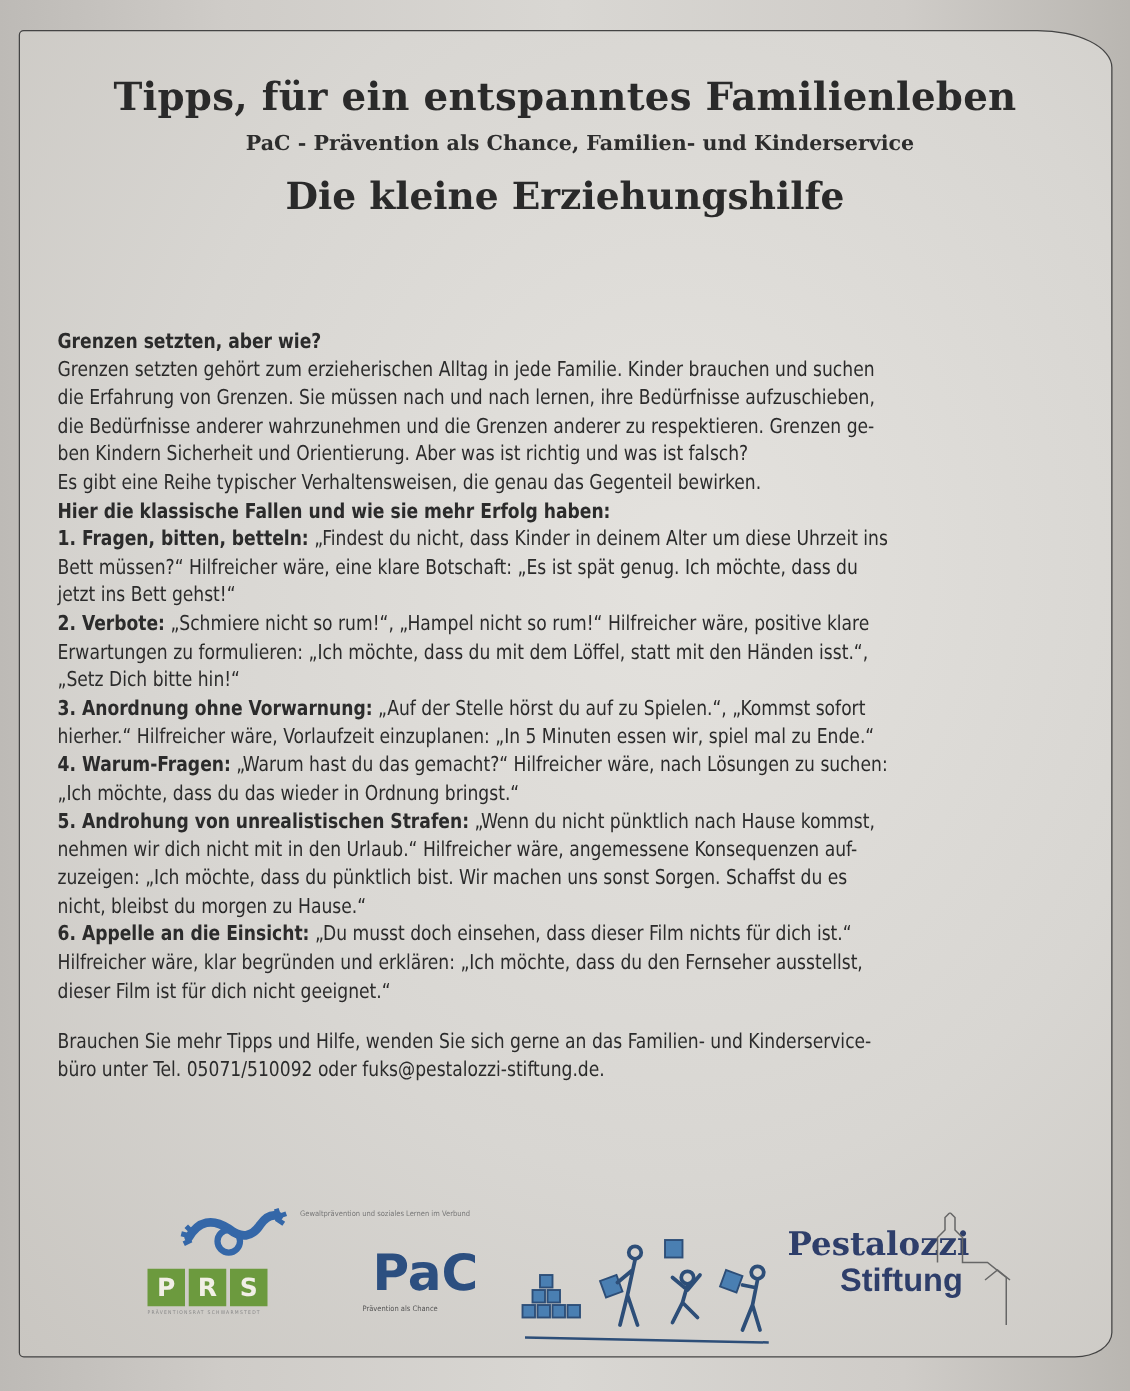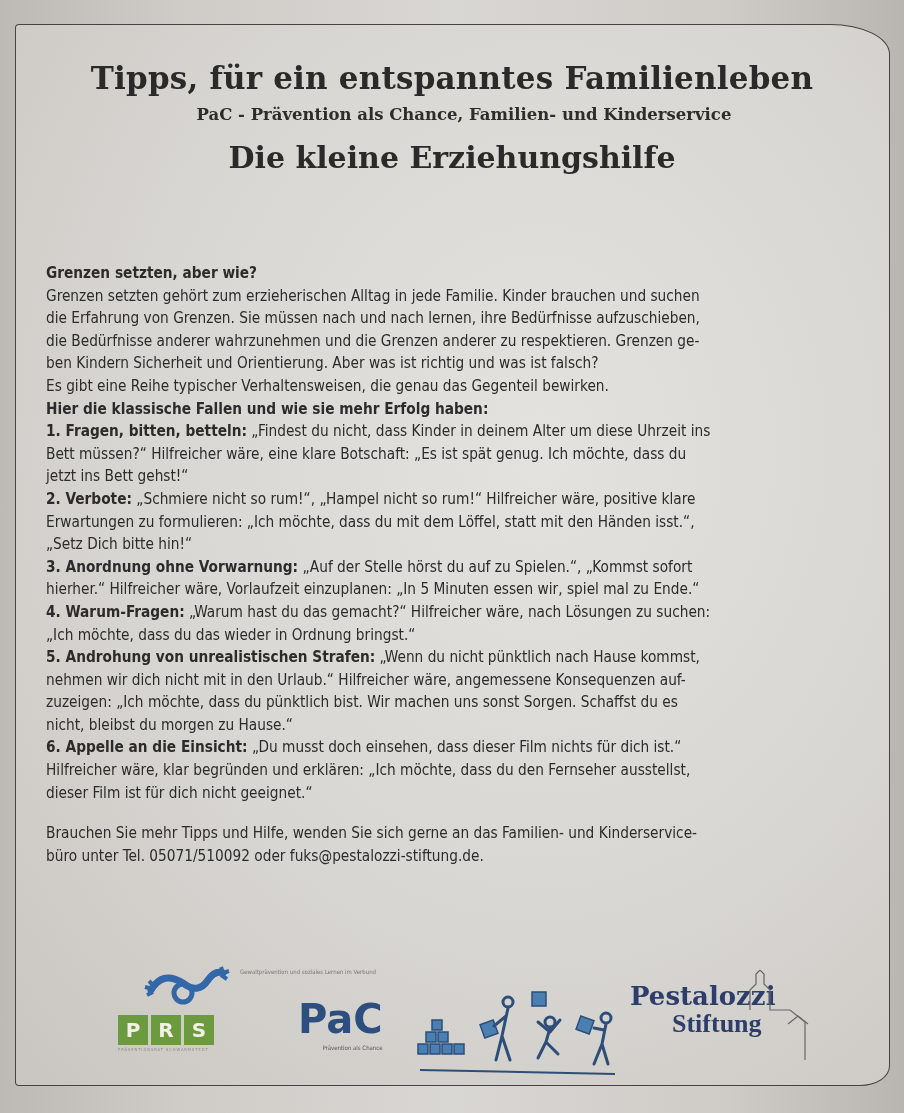--- a/index.html
+++ b/index.html
@@ -43,27 +43,27 @@
   .prs { position: absolute; left: 118px; top: 0; width: 110px; }
   .prs-box { display: flex; gap: 3px; margin-top: 55px; }
   .prs-box span {
     width: 30px; height: 30px; background: #6c9a3e; color: #f1efe6;
     font-family: "DejaVu Sans", sans-serif; font-weight: bold; font-size: 20px;
     display: flex; align-items: center; justify-content: center;
   }
   .prs-sub { font-size: 4px; color: #888; letter-spacing: 1px; margin-top: 2px; }
   .prs-figure { position: absolute; left: 25px; top: 5px; }
   .tagline { position: absolute; left: 240px; top: 8px; font-size: 6px; color: #777; }
-  .pac { position: absolute; left: 298px; top: 38px; text-align: right; }
+  .pac { position: absolute; left: 298px; top: 38px; text-align: left; }
   .pac-logo { font-family: "DejaVu Sans", sans-serif; font-weight: bold; font-size: 40px; color: #2c4f80; line-height: 42px; }
   .pac-sub { font-size: 6px; color: #555; margin-left: -8px; margin-top: 4px; }
   .kids { position: absolute; left: 410px; top: 20px; }
   .pest { position: absolute; left: 630px; top: 22px; }
   .pest-name { font-family: "DejaVu Serif", serif; font-weight: bold; font-size: 26px; color: #2e3e6a; line-height: 28px; }
-  .pest-name2 { font-family: Liberation Serif, serif; font-weight: bold; font-size: 26px; color: #2e3e6a; line-height: 28px; margin-left: 42px; }
+  .pest-name2 { font-family: Liberation Sans, sans-serif; font-weight: bold; font-size: 26px; color: #2e3e6a; line-height: 28px; margin-left: 42px; }
 </style>
 </head>
 <body>
 
 <div class="frame"></div>
 
 <div class="header">
   <h1 class="title">Tipps, für ein entspanntes Familienleben</h1>
   <p class="sub">PaC - Prävention als Chance, Familien- und Kinderservice</p>
   <h2 class="title2">Die kleine Erziehungshilfe</h2>

